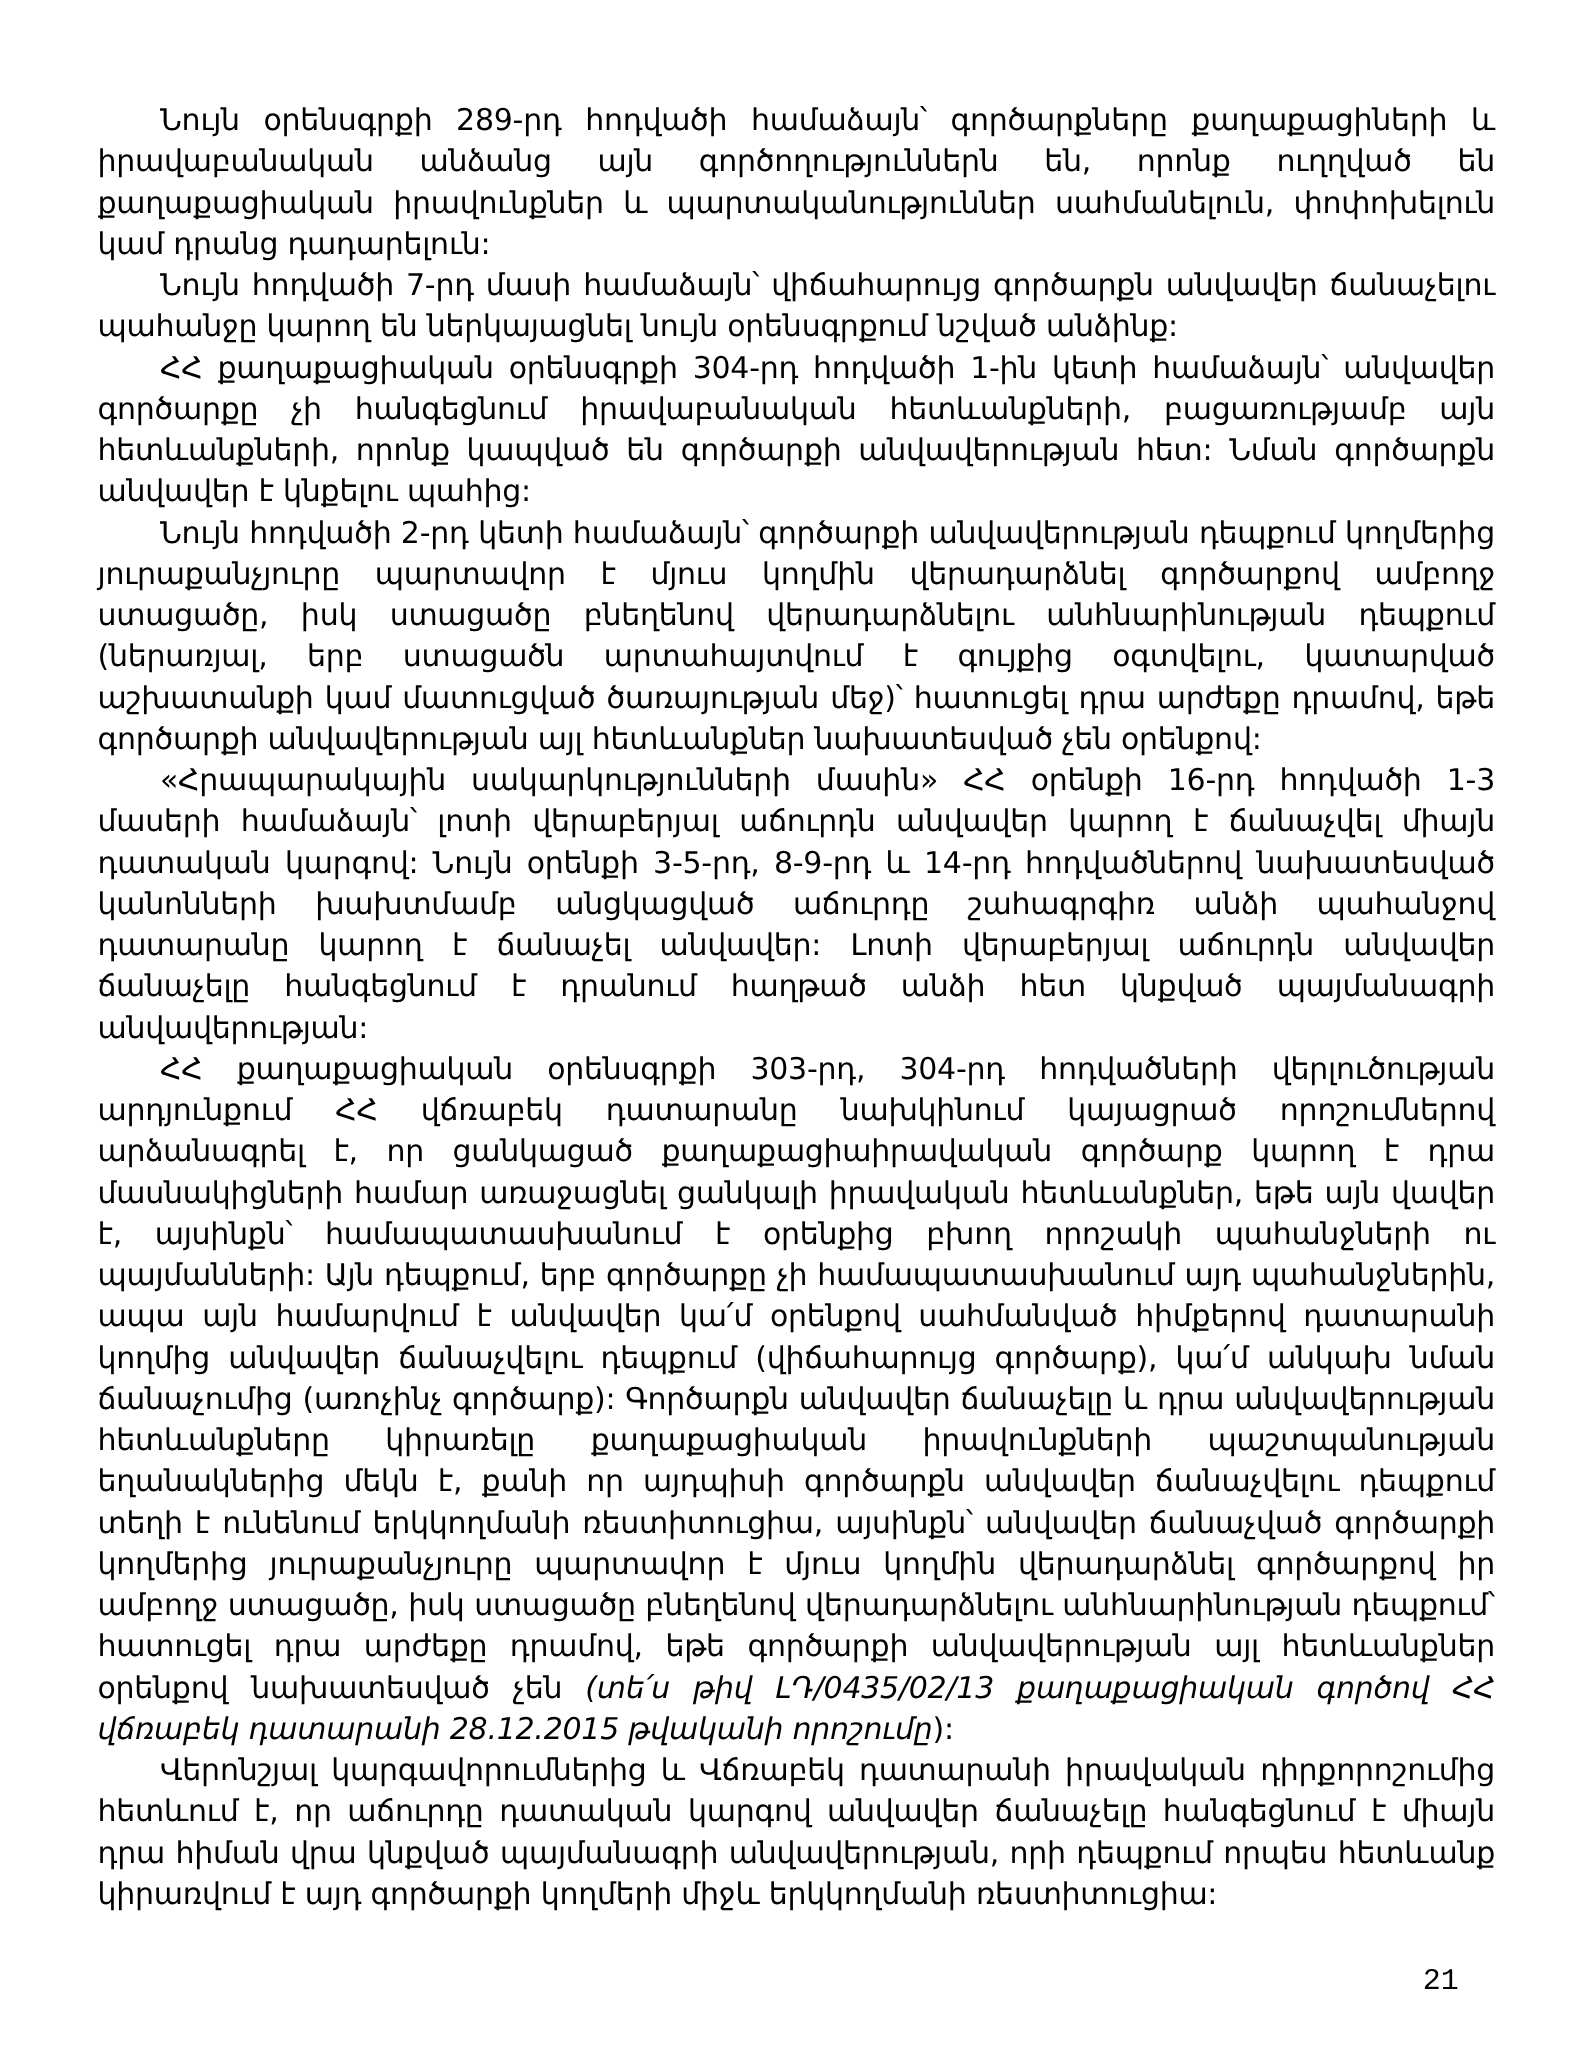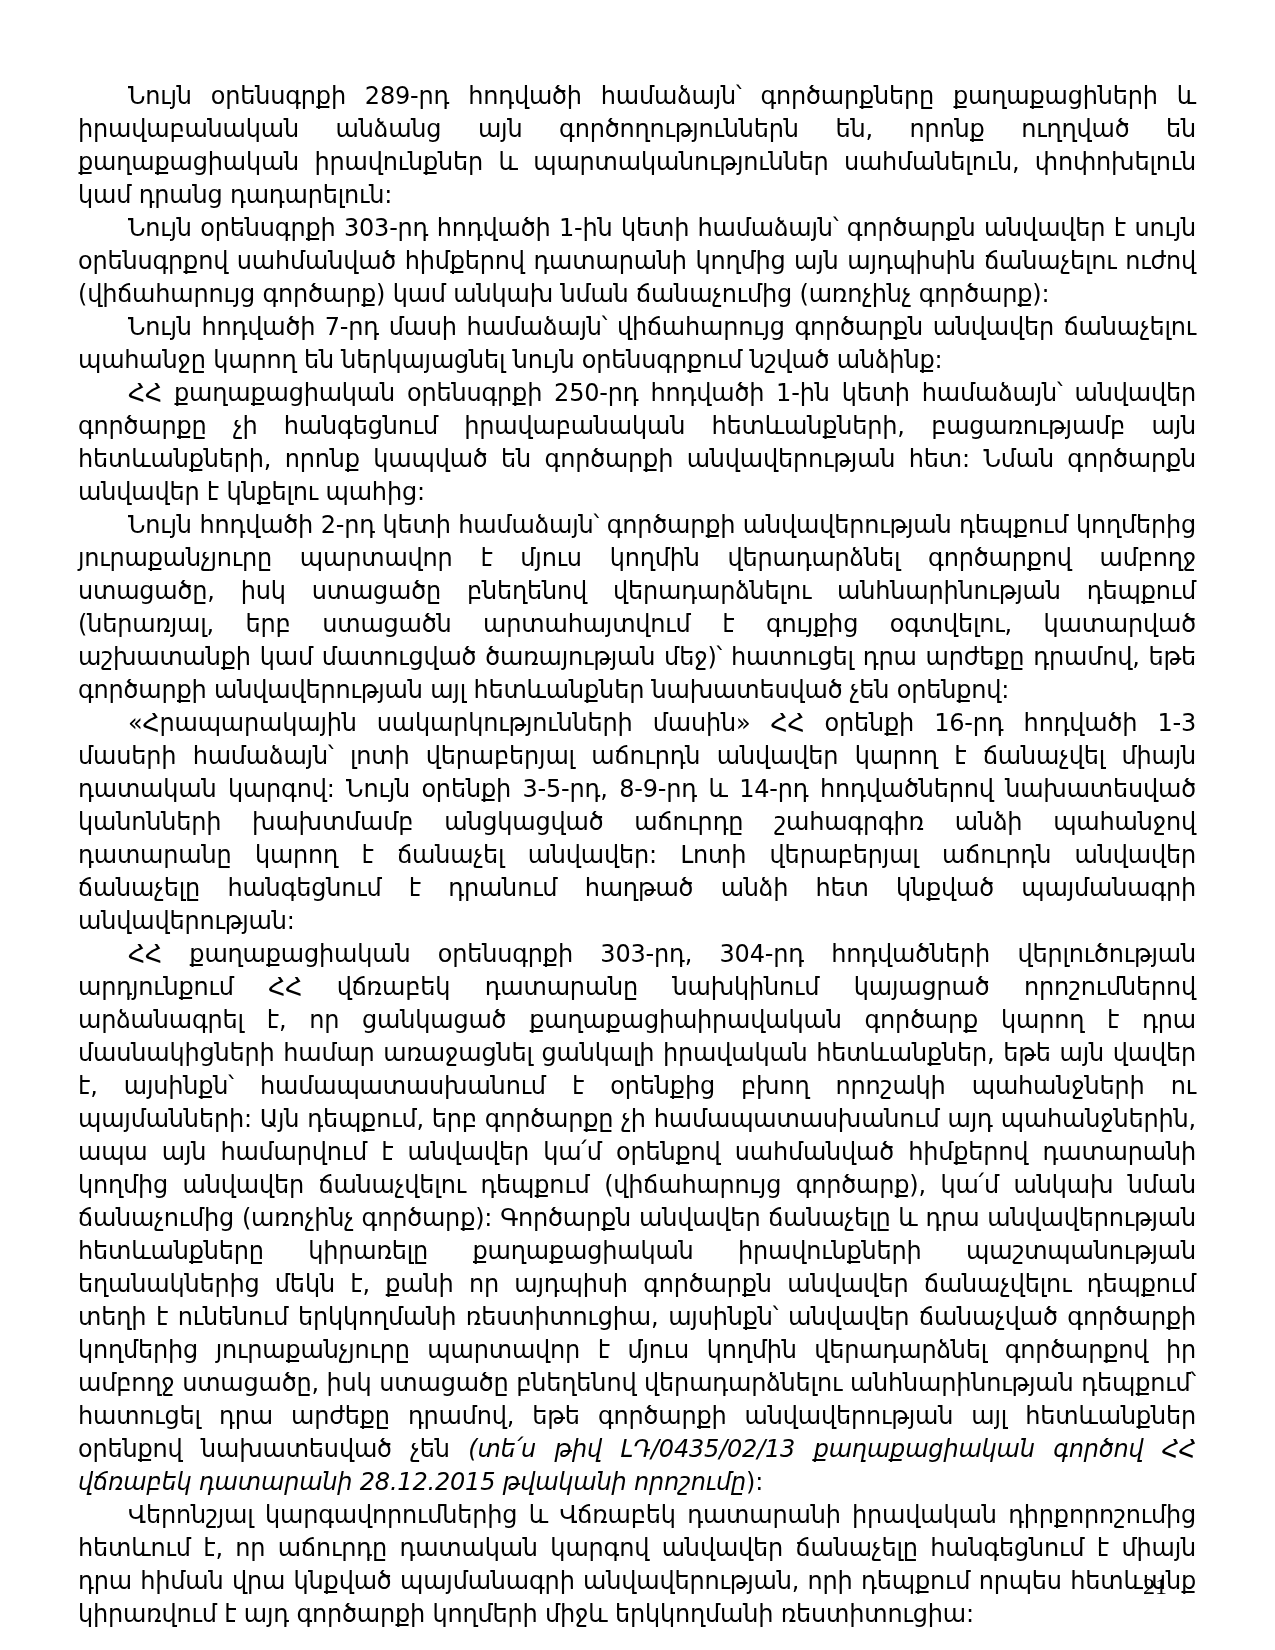--- a/index.html
+++ b/index.html
@@ -28,33 +28,32 @@
     letter-spacing: -0.2px;
   }
   .content p span.italic {
     font-style: italic;
   }
   .page-number {
     position: absolute;
     right: 108px;
     bottom: 50px;
     color: #000000;
-    font-family: Liberation Serif, serif;
+    font-family: Liberation Mono, monospace;
     font-size: 24px;
     line-height: 28px;
   }
 </style>
 </head>
 <body>
 
 <div class="page">
   <div class="content">
     <p><span>Նույն օրենսգրքի 289-րդ հոդվածի համաձայն՝ գործարքները քաղաքացիների և իրավաբանական անձանց այն գործողություններն են, որոնք ուղղված են քաղաքացիական իրավունքներ և պարտականություններ սահմանելուն, փոփոխելուն կամ դրանց դադարելուն:</span></p>
-    <p><span>Նույն օրենսգրքի 303-րդ հոդվածի 1-ին կետի համաձայն՝ գործարքն անվավեր է սույն օրենսգրքով սահմանված հիմքերով դատարանի կողմից այն այդպիսին ճանաչելու ուժով (վիճահարույց գործարք) կամ անկախ նման ճանաչումից (առոչինչ գործարք):</span></p>
     <p><span>Նույն հոդվածի 7-րդ մասի համաձայն՝ վիճահարույց գործարքն անվավեր ճանաչելու պահանջը կարող են ներկայացնել նույն օրենսգրքում նշված անձինք:</span></p>
-    <p><span>ՀՀ քաղաքացիական օրենսգրքի 250-րդ հոդվածի 1-ին կետի համաձայն՝ անվավեր գործարքը չի հանգեցնում իրավաբանական հետևանքների, բացառությամբ այն հետևանքների, որոնք կապված են գործարքի անվավերության հետ: Նման գործարքն անվավեր է կնքելու պահից:</span></p>
+    <p><span>ՀՀ քաղաքացիական օրենսգրքի 304-րդ հոդվածի 1-ին կետի համաձայն՝ անվավեր գործարքը չի հանգեցնում իրավաբանական հետևանքների, բացառությամբ այն հետևանքների, որոնք կապված են գործարքի անվավերության հետ: Նման գործարքն անվավեր է կնքելու պահից:</span></p>
     <p><span>Նույն հոդվածի 2-րդ կետի համաձայն՝ գործարքի անվավերության դեպքում կողմերից յուրաքանչյուրը պարտավոր է մյուս կողմին վերադարձնել գործարքով ամբողջ ստացածը, իսկ ստացածը բնեղենով վերադարձնելու անհնարինության դեպքում (ներառյալ, երբ ստացածն արտահայտվում է գույքից օգտվելու, կատարված աշխատանքի կամ մատուցված ծառայության մեջ)՝ հատուցել դրա արժեքը դրամով, եթե գործարքի անվավերության այլ հետևանքներ նախատեսված չեն օրենքով:</span></p>
     <p><span>«Հրապարակային սակարկությունների մասին» ՀՀ օրենքի 16-րդ հոդվածի 1-3 մասերի համաձայն՝ լոտի վերաբերյալ աճուրդն անվավեր կարող է ճանաչվել միայն դատական կարգով: Նույն օրենքի 3-5-րդ, 8-9-րդ և 14-րդ հոդվածներով նախատեսված կանոնների խախտմամբ անցկացված աճուրդը շահագրգիռ անձի պահանջով դատարանը կարող է ճանաչել անվավեր: Լոտի վերաբերյալ աճուրդն անվավեր ճանաչելը հանգեցնում է դրանում հաղթած անձի հետ կնքված պայմանագրի անվավերության:</span></p>
     <p><span>ՀՀ քաղաքացիական օրենսգրքի 303-րդ, 304-րդ հոդվածների վերլուծության արդյունքում ՀՀ վճռաբեկ դատարանը նախկինում կայացրած որոշումներով արձանագրել է, որ ցանկացած քաղաքացիաիրավական գործարք կարող է դրա մասնակիցների համար առաջացնել ցանկալի իրավական հետևանքներ, եթե այն վավեր է, այսինքն՝ համապատասխանում է օրենքից բխող որոշակի պահանջների ու պայմանների: Այն դեպքում, երբ գործարքը չի համապատասխանում այդ պահանջներին, ապա այն համարվում է անվավեր կա՛մ օրենքով սահմանված հիմքերով դատարանի կողմից անվավեր ճանաչվելու դեպքում (վիճահարույց գործարք), կա՛մ անկախ նման ճանաչումից (առոչինչ գործարք): Գործարքն անվավեր ճանաչելը և դրա անվավերության հետևանքները կիրառելը քաղաքացիական իրավունքների պաշտպանության եղանակներից մեկն է, քանի որ այդպիսի գործարքն անվավեր ճանաչվելու դեպքում տեղի է ունենում երկկողմանի ռեստիտուցիա, այսինքն՝ անվավեր ճանաչված գործարքի կողմերից յուրաքանչյուրը պարտավոր է մյուս կողմին վերադարձնել գործարքով իր ամբողջ ստացածը, իսկ ստացածը բնեղենով վերադարձնելու անհնարինության դեպքում՝ հատուցել դրա արժեքը դրամով, եթե գործարքի անվավերության այլ հետևանքներ օրենքով նախատեսված չեն </span><span class="italic">(տե՛ս թիվ ԼԴ/0435/02/13 քաղաքացիական գործով ՀՀ վճռաբեկ դատարանի 28.12.2015 թվականի որոշումը</span><span>):</span></p>
     <p><span>Վերոնշյալ կարգավորումներից և Վճռաբեկ դատարանի իրավական դիրքորոշումից հետևում է, որ աճուրդը դատական կարգով անվավեր ճանաչելը հանգեցնում է միայն դրա հիման վրա կնքված պայմանագրի անվավերության, որի դեպքում որպես հետևանք կիրառվում է այդ գործարքի կողմերի միջև երկկողմանի ռեստիտուցիա:</span></p>
   </div>
   <div class="page-number">21</div>
 </div>
 
 </body></html>

